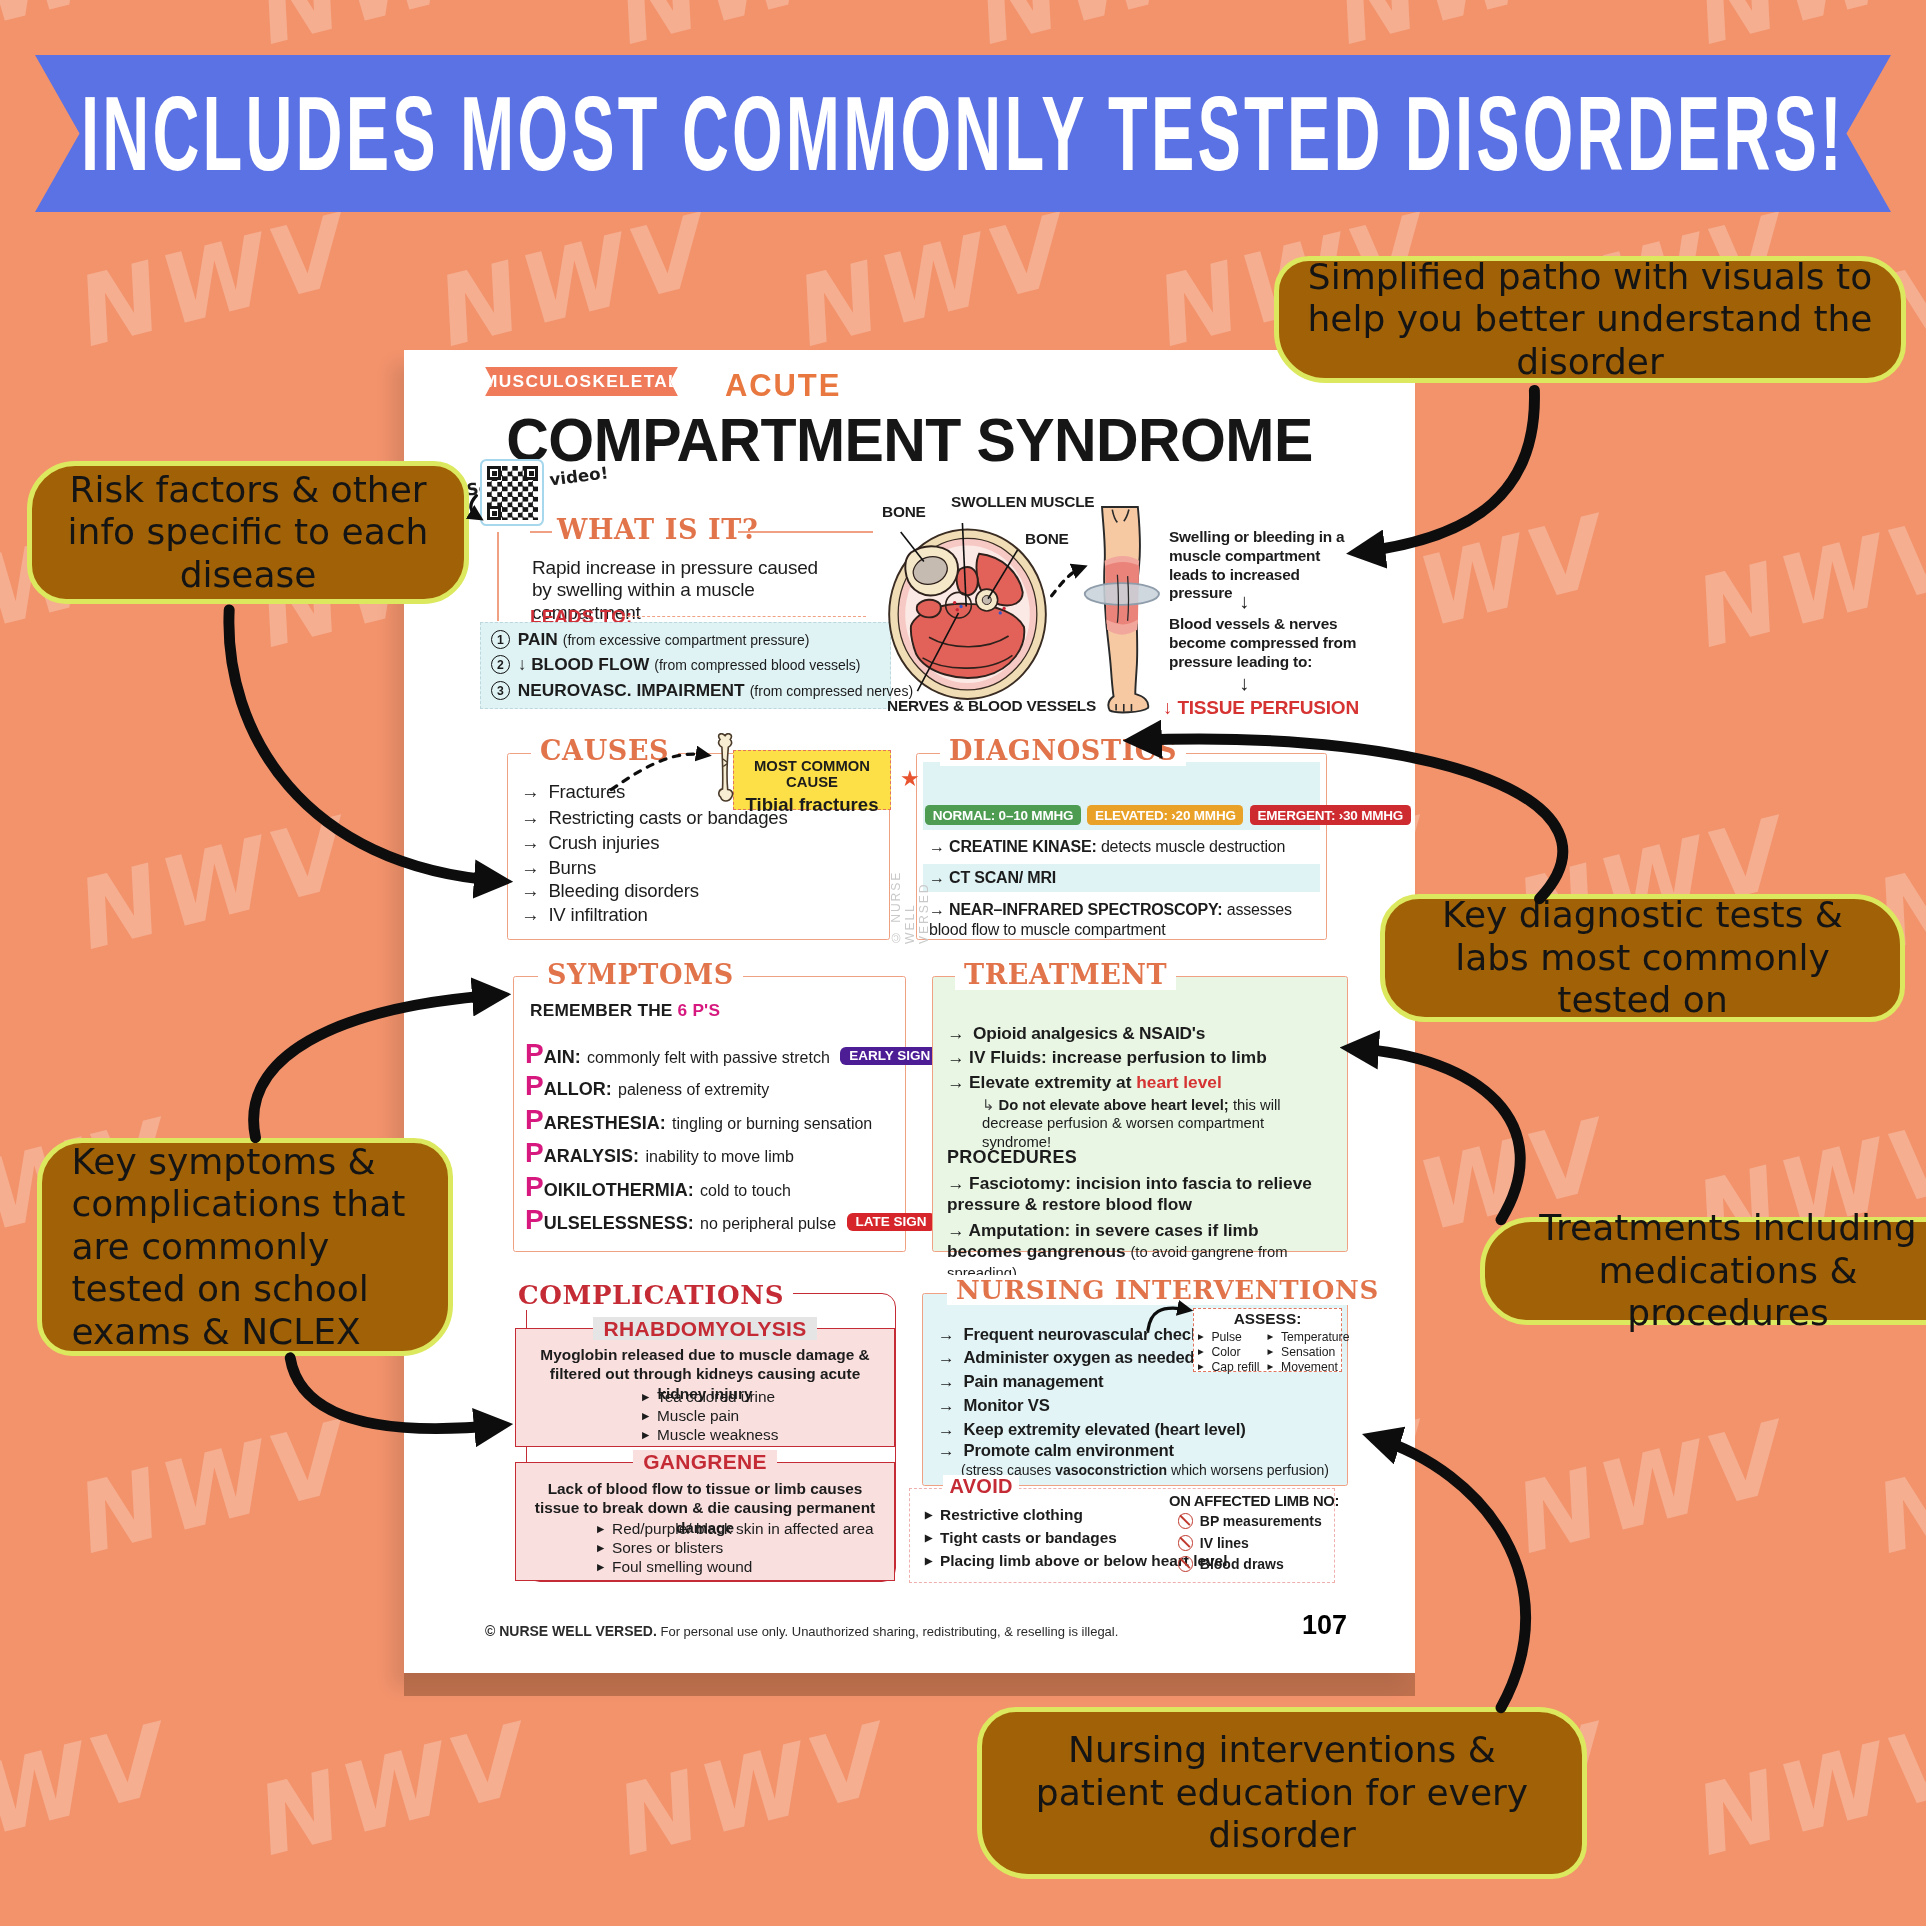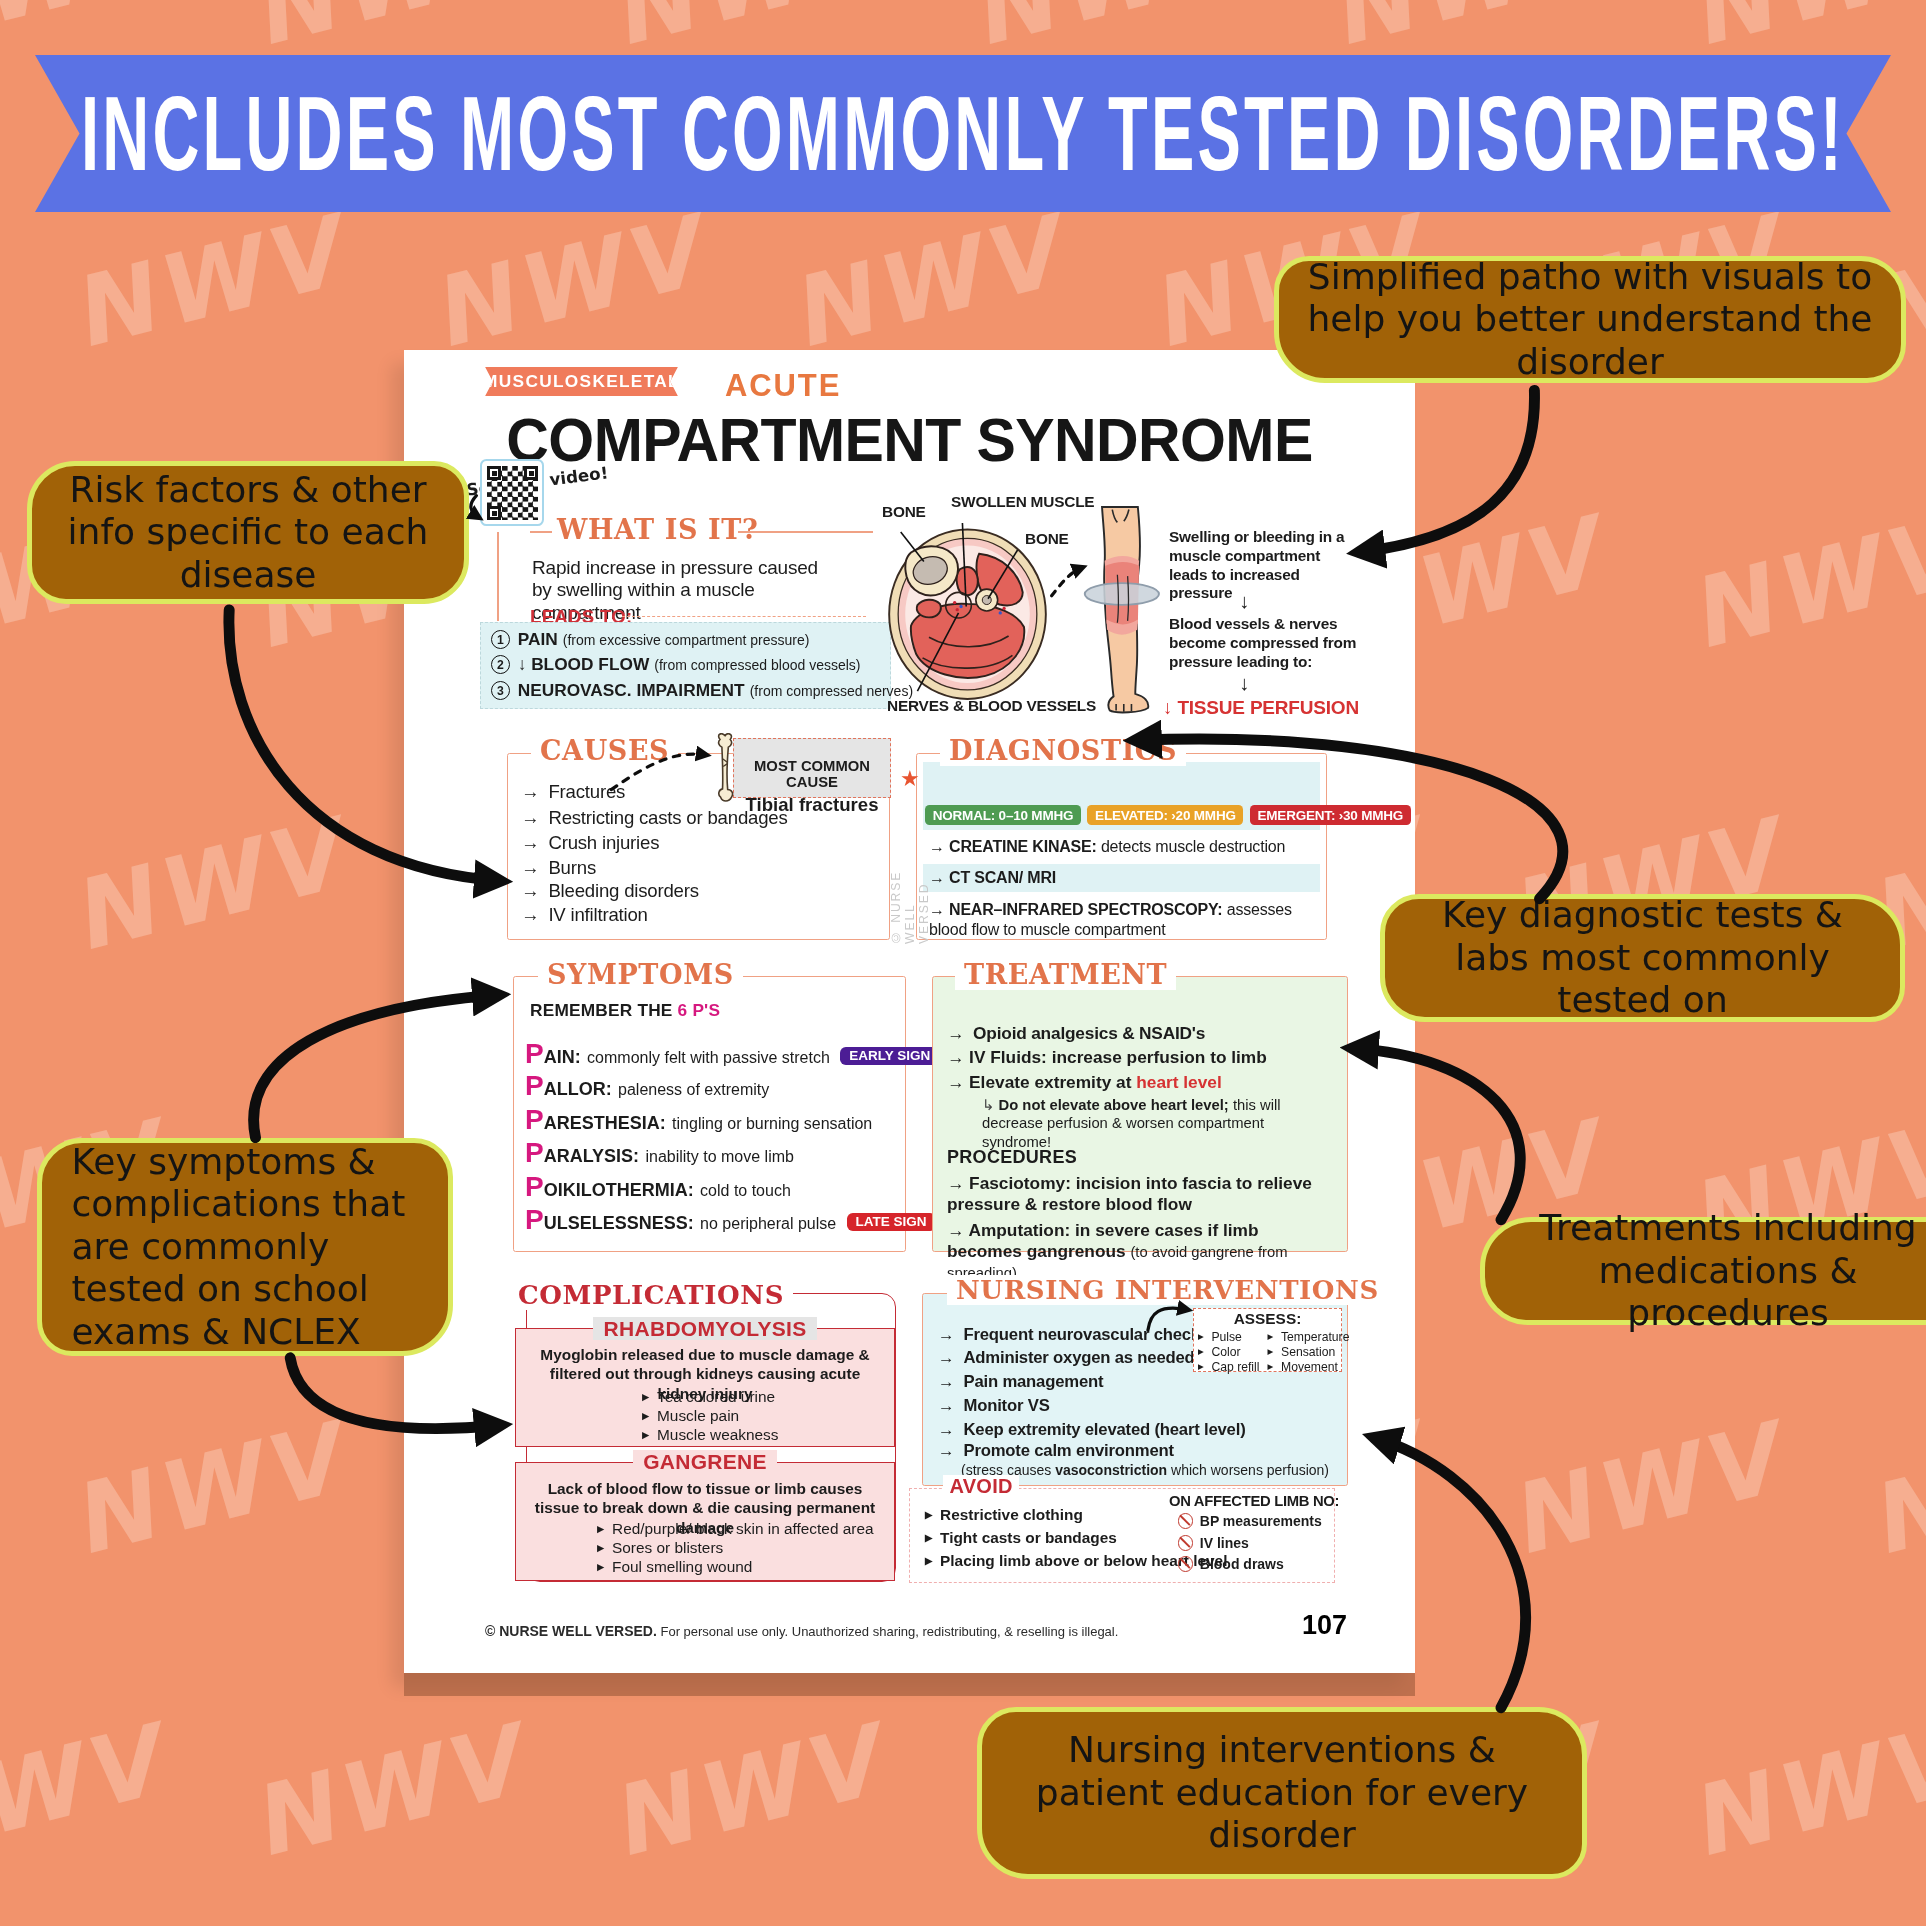--- a/index.html
+++ b/index.html
@@ -210,21 +210,21 @@
     <div class="abs b" style="left:759px;top:347px;font-size:19px;color:#D63333;letter-spacing:-0.2px;">↓ TISSUE PERFUSION</div>
 
     <div class="obox" style="left:103px;top:403px;width:383px;height:187px;"></div>
     <div class="shead" style="left:127px;top:385px;">CAUSES</div>
     <div class="li" style="left:117px;top:431px;">Fractures</div>
     <div class="li" style="left:117px;top:457px;">Restricting casts or bandages</div>
     <div class="li" style="left:117px;top:482px;">Crush injuries</div>
     <div class="li" style="left:117px;top:507px;">Burns</div>
     <div class="li" style="left:117px;top:530px;">Bleeding disorders</div>
     <div class="li" style="left:117px;top:554px;">IV infiltration</div>
-    <div class="abs" style="left:329px;top:388px;width:158px;height:60px;background:#e5e5e5;border:1.3px dashed #E0745C;box-sizing:border-box;text-align:center;padding-top:19px;">
+    <div class="abs" style="left:329px;top:400px;width:158px;height:60px;background:#fde047;border:1.3px dashed #E0745C;box-sizing:border-box;text-align:center;padding-top:7px;">
       <div class="b" style="font-size:14.8px;">MOST COMMON CAUSE</div>
       <div style="font-size:18.6px;font-weight:600;margin-top:3.9px;">Tibial fractures</div>
     </div>
     <svg class="abs" style="left:307px;top:383px;" width="29.5" height="72" viewBox="0 0 46 112">
       <path d="M14 10 C8 2 16 -2 22 4 C26 -2 36 2 30 10 C34 14 32 20 27 22 C25 46 24 68 26 88 C32 88 36 94 32 100 C28 108 18 108 15 100 C10 96 12 88 18 87 C19 66 18 44 17 22 C12 20 10 14 14 10 Z" fill="#F7EDD3" stroke="#4a3b2a" stroke-width="2.5"></path>
       <path d="M18 40 L26 46 M19 52 L25 48" stroke="#4a3b2a" stroke-width="2" fill="none"></path>
     </svg>
 
     <div class="obox" style="left:512px;top:403px;width:411px;height:187px;"></div>
     <div class="shead" style="left:536px;top:385px;">DIAGNOSTICS</div>

